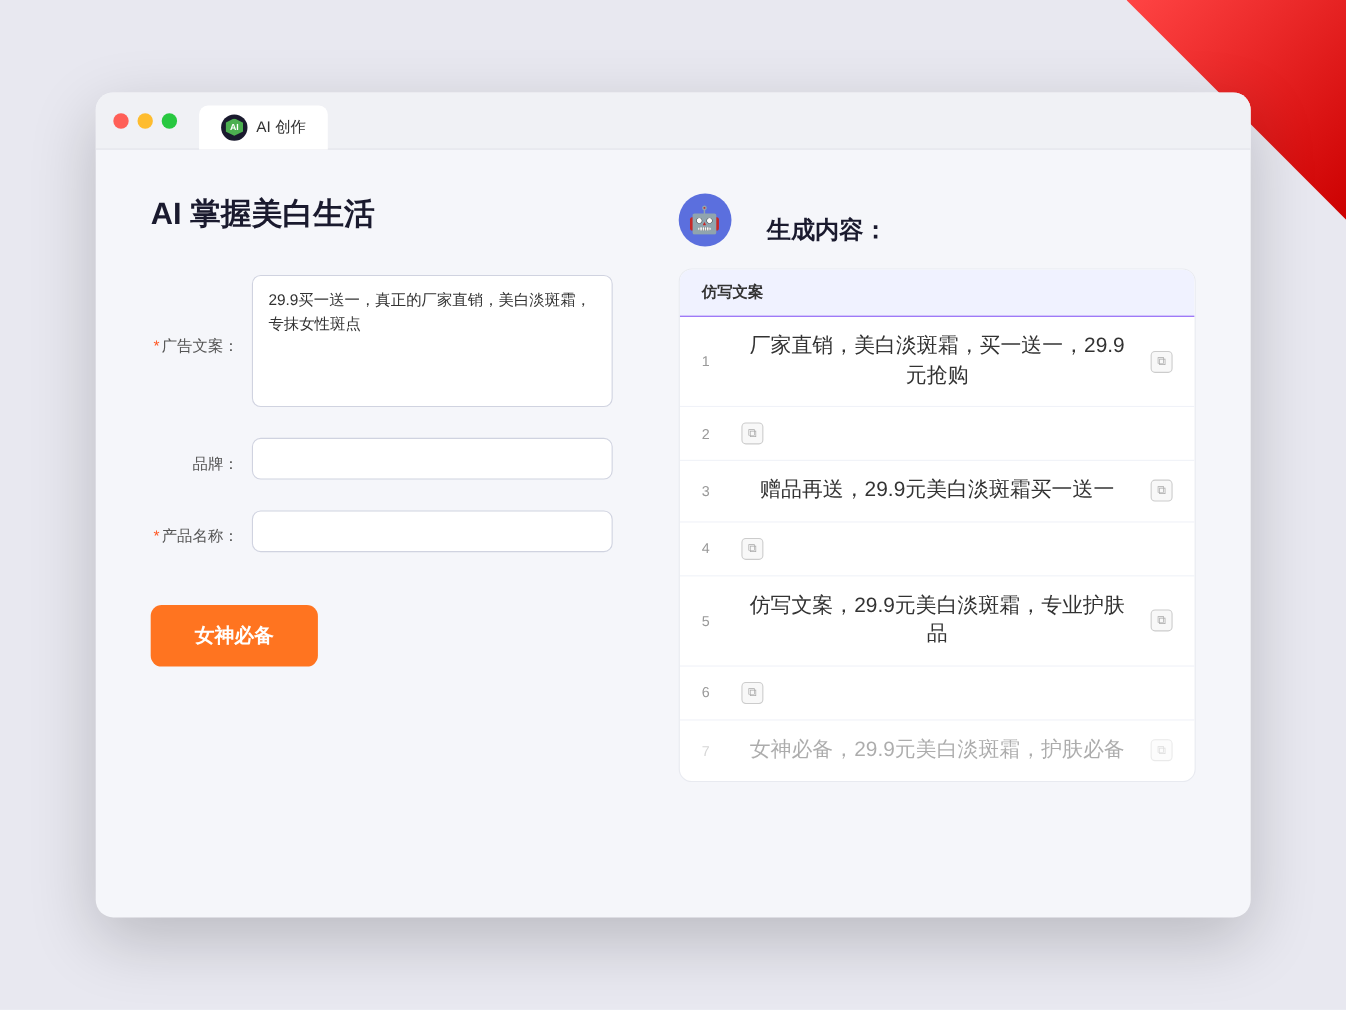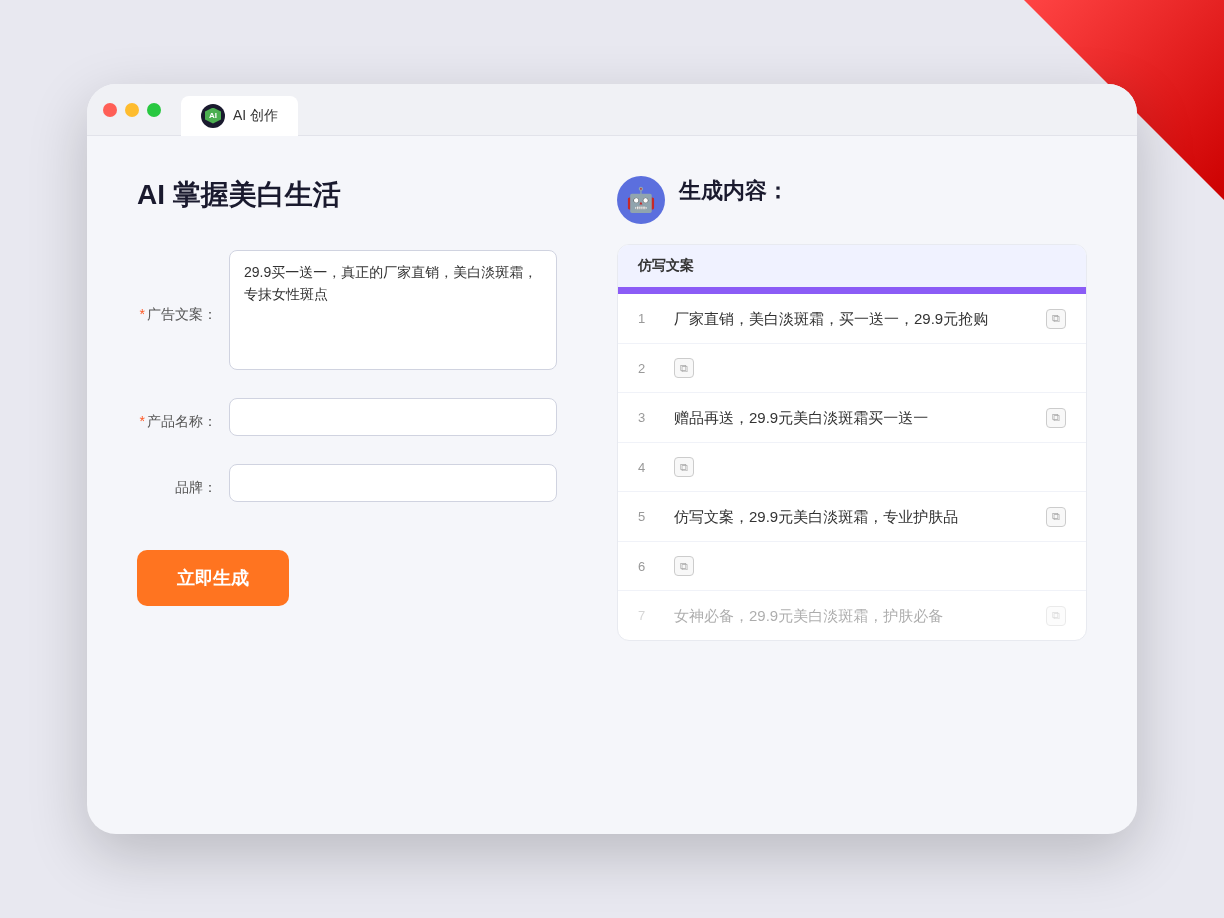--- a/index.html
+++ b/index.html
@@ -24,21 +24,21 @@
       background: linear-gradient(135deg, #ff4444, #cc0000);
       clip-path: polygon(100% 0, 100% 100%, 0 0);
       z-index: 0;
     }
 
     
     .browser-window {
       width: 1050px;
       height: 750px;
       background: #f5f6fa;
-      border-radius: 29px;
+      border-radius: 16px;
       box-shadow: 0 20px 60px rgba(0,0,0,0.2);
       overflow: hidden;
       position: relative;
       z-index: 1;
     }
 
     
     .title-bar {
       background: #f0f1f5;
       height: 52px;
@@ -176,22 +176,22 @@
       font-family: inherit;
     }
 
     
     .right-panel {
       flex: 1;
     }
 
     .result-header {
       display: flex;
-      align-items: flex-start;
-      gap: 14px;
+      align-items: flex-end;
+      gap: 32px;
       margin-bottom: 20px;
     }
 
     
     .robot-icon {
       width: 48px;
       height: 48px;
       background: #5b6fde;
       border-radius: 50%;
       display: flex;
@@ -218,21 +218,21 @@
       overflow: hidden;
       border: 1px solid #e8eaf0;
     }
 
     .results-header {
       background: #f0f2ff;
       padding: 12px 20px;
       font-size: 14px;
       font-weight: 600;
       color: #333;
-      border-bottom: 7px solid #8b5cf6;
+      border-bottom: 1px solid #8b5cf6;
     }
 
     .result-item {
       display: flex;
       align-items: center;
       padding: 14px 20px;
       border-bottom: 1px solid #f0f2f8;
       gap: 16px;
     }
 
@@ -245,23 +245,24 @@
     }
 
     .result-num {
       font-size: 13px;
       color: #999;
       min-width: 20px;
     }
 
     .result-text {
       flex: 1;
-      font-size: 15px;
+      font-size: 19px;
       color: #333;
       line-height: 1.4;
+      text-align: center;
     }
 
     .copy-icon {
       width: 20px;
       height: 20px;
       border: 1.5px solid #ccc;
       border-radius: 4px;
       display: flex;
       align-items: center;
       justify-content: center;
@@ -304,34 +305,34 @@
       
       <div class="form-group">
         <div class="form-label">
           <span class="required-star">*</span><span>广告文案：</span>
         </div>
         <textarea class="form-textarea" style="">29.9买一送一，真正的厂家直销，美白淡斑霜，专抹女性斑点</textarea>
       </div>
 
       
       <div class="form-group">
+        <div class="form-label">品牌：</div>
+        <input type="text" class="form-input" style="">
+      </div>
+
+      
+      <div class="form-group">
         <div class="form-label">
           <span class="required-star">*</span><span>产品名称：</span>
         </div>
         <input type="text" class="form-input" style="">
       </div>
 
       
-      <div class="form-group">
-        <div class="form-label">品牌：</div>
-        <input type="text" class="form-input" style="">
-      </div>
-
-      
-      <button class="generate-btn">立即生成</button>
+      <button class="generate-btn">女神必备</button>
     </div>
 
     <div class="right-panel">
       <div class="result-header">
         <div class="robot-icon"></div>
         <span class="result-title">生成内容：</span>
       </div>
 
       <div class="results-container">
         <div class="results-header">仿写文案</div>

